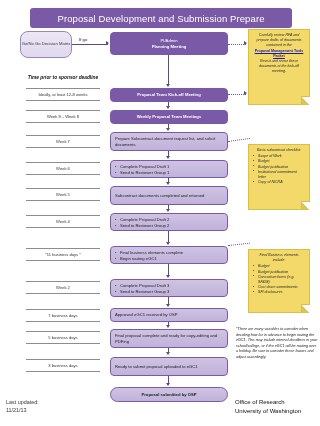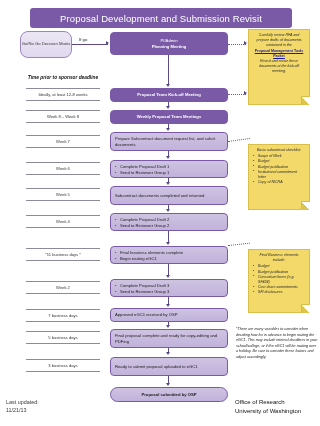--- a/index.html
+++ b/index.html
@@ -122,21 +122,21 @@
   }
   .iflabel {
     position: absolute; font-size: 4.3px; color: #222;
   }
 </style>
 </head>
 <body>
 
 <div id="page">
 
-  <div class="title-banner">Proposal Development and Submission Revisit</div>
+  <div class="title-banner">Proposal Development and Submission Prepare</div>
 
   <div class="startnode">Go/No Go Decision Matrix</div>
 
   <div class="hline" style="left:72px; top:44px; width:36px;"></div>
   <div class="arrowright" style="left:106px; top:41.4px;"></div>
   <div class="iflabel" style="left:79px; top:37px;">If go</div>
 
   <div class="pbox dark" style="left:110px; top:32px; width:118px; height:23px; flex-direction:column; line-height:1.4;">
     <span style="font-weight:normal;">PI/Admin</span>
     <span>Planning Meeting</span>

